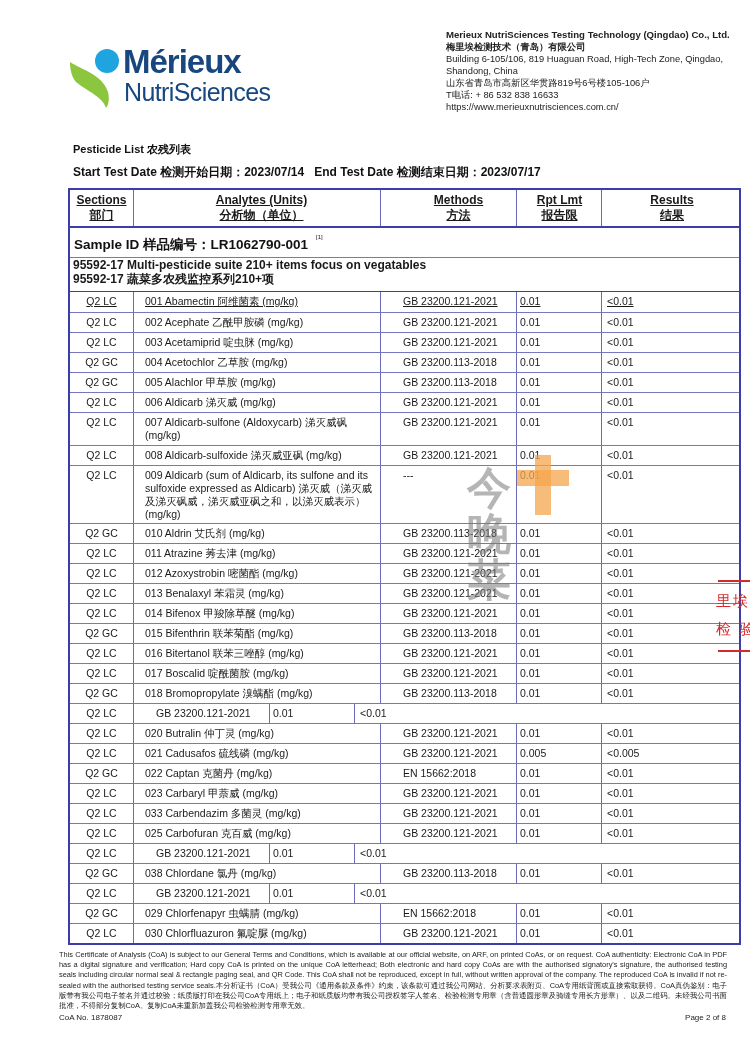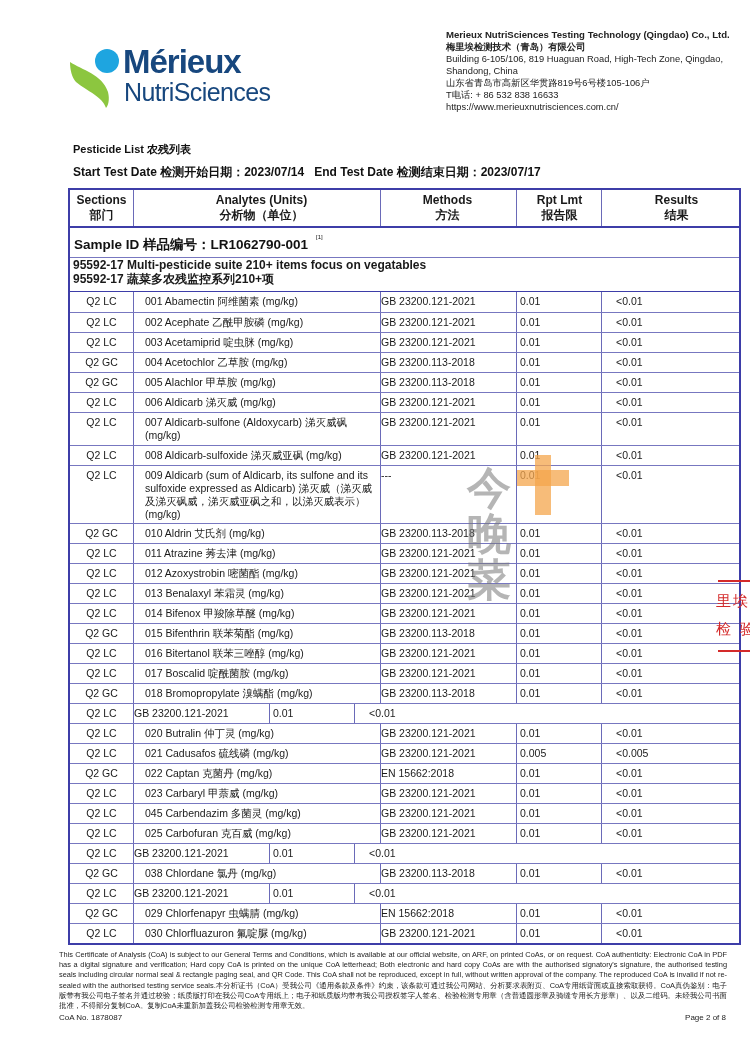--- a/index.html
+++ b/index.html
@@ -17,28 +17,28 @@
   .company .name { font-weight: bold; font-size: 9.6px; }
   .company .name-cn { font-weight: bold; }
 
   .list-title { position: absolute; left: 73px; top: 142px; font-size: 11px; font-weight: bold; color: #111; }
   .dates { position: absolute; left: 73px; top: 164px; font-size: 12px; font-weight: bold; color: #111; white-space: nowrap; }
   .dates .gap { display: inline-block; width: 10px; }
 
   
   .tbl { position: absolute; left: 68px; top: 188px; width: 673px; border: 2px solid #3d3da8; border-bottom-width: 2px; }
   .row { display: flex; border-top: 1px solid #7777c0; font-size: 10.5px; line-height: 13px; }
-  .row:first-child { border-top: none; }
+  .row:first-child { border-top: none; text-decoration: underline; }
   .cell { border-left: 1px solid #6a6ab8; padding: 3px 2px 3px 2px; }
   .cell:first-child { border-left: none; }
   .c1 { width: 63px; text-align: center; }
   .c2 { width: 247px; padding-left: 11px; }
-  .c3 { width: 136px; padding-left: 0; }
+  .c3 { width: 136px; padding-left: 22px; }
   .c4 { width: 85px; padding-left: 3px; }
-  .c5 { width: 138px; padding-left: 14px; }
+  .c5 { width: 138px; padding-left: 5px; }
   .data-row { height: 20px; }
   .data-row .cell { padding-top: 3px; }
   .head-row { height: 37px; font-weight: bold; font-size: 12px; line-height: 15px; border-bottom: 1px solid #3d3da8; }
   .head-row .cell { text-align: center; padding-top: 3px; }
   .sample-row { height: 30px; border-top: 1px solid #3d3da8; padding: 8px 4px 0 4px; font-size: 13.5px; font-weight: bold; color: #111; }
   .sample-row sup { font-size: 6px; font-weight: normal; vertical-align: top; margin-left: 8px; position: relative; top: -2px; }
   .suite-row { height: 35px; padding: 0 4px 0 3px; font-size: 12px; font-weight: bold; line-height: 14px; border-top: 1px solid #7777c0; border-bottom: 1px solid #3d3da8; }
   .tall2 { height: 33px; }
   .tall4 { height: 58px; }
 
@@ -271,21 +271,21 @@
       </div>
       <div class="row data-row">
         <div class="cell c1">Q2 LC</div>
         <div class="cell c2">023 Carbaryl 甲萘威 (mg/kg)</div>
         <div class="cell c3">GB 23200.121-2021</div>
         <div class="cell c4">0.01</div>
         <div class="cell c5">&lt;0.01</div>
       </div>
       <div class="row data-row">
         <div class="cell c1">Q2 LC</div>
-        <div class="cell c2">045 Carbendazim 多菌灵 (mg/kg)</div>
+        <div class="cell c2">033 Carbendazim 多菌灵 (mg/kg)</div>
         <div class="cell c3">GB 23200.121-2021</div>
         <div class="cell c4">0.01</div>
         <div class="cell c5">&lt;0.01</div>
       </div>
       <div class="row data-row">
         <div class="cell c1">Q2 LC</div>
         <div class="cell c2">025 Carbofuran 克百威 (mg/kg)</div>
         <div class="cell c3">GB 23200.121-2021</div>
         <div class="cell c4">0.01</div>
         <div class="cell c5">&lt;0.01</div>

